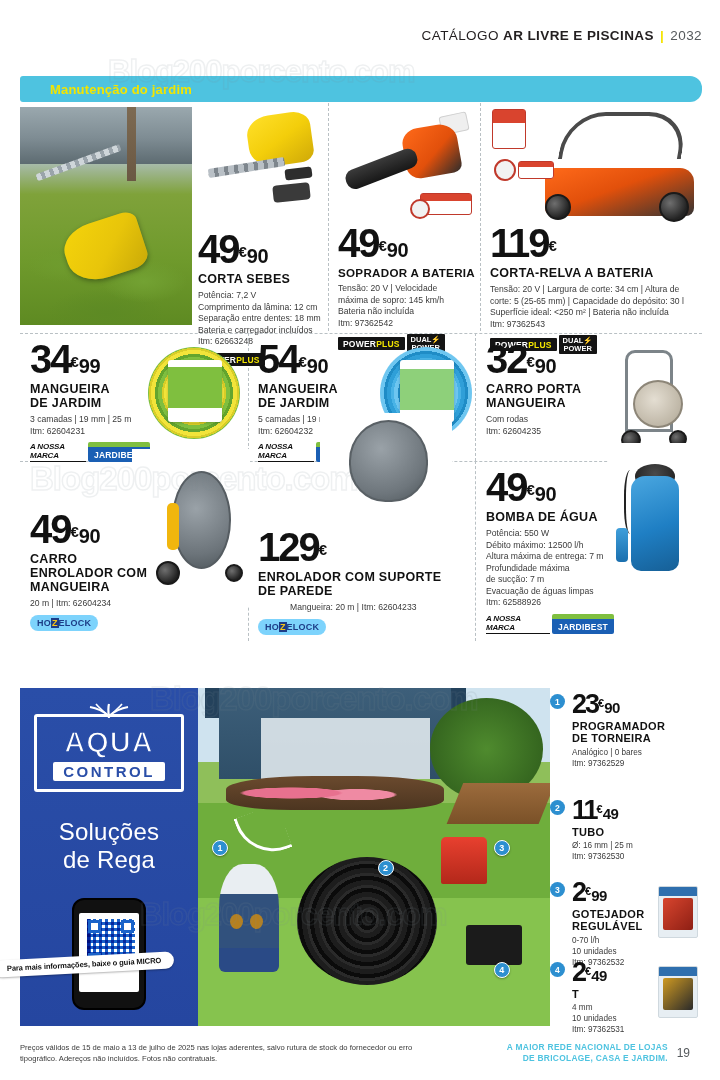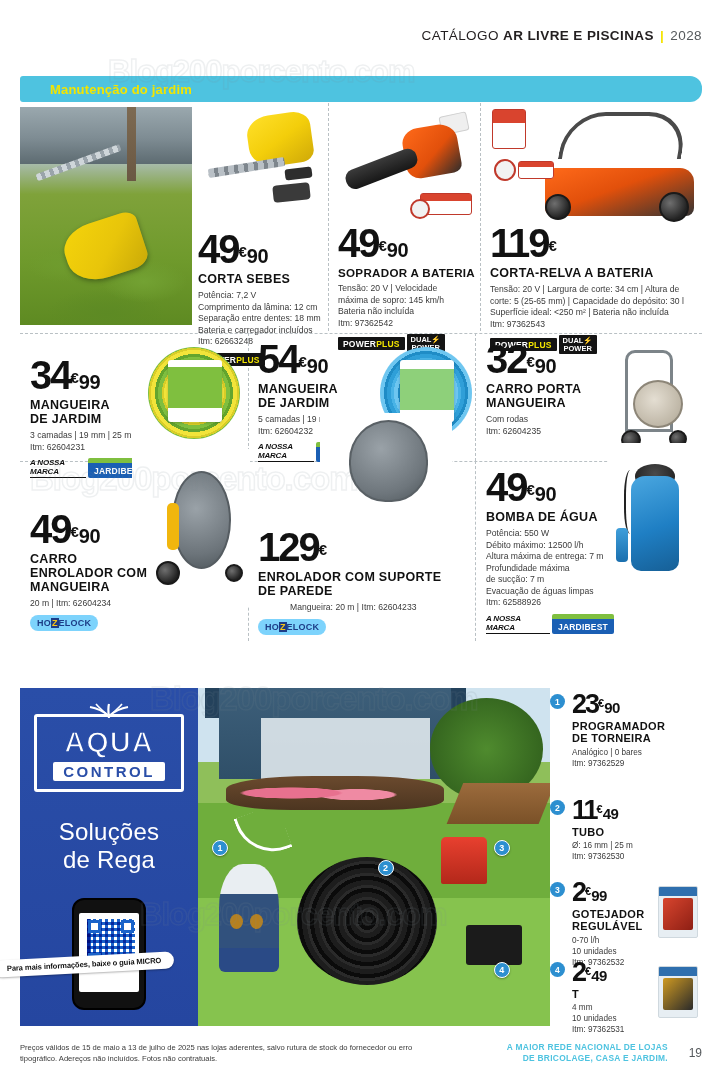--- a/index.html
+++ b/index.html
@@ -362,38 +362,38 @@
   }
   .pack .ph { position:absolute; left:4px; right:4px; top:22%; bottom:14%; border-radius:2px;}
 
   
   .footer { position:absolute; left:20px; bottom: 16px; width: 682px; }
   .legal { font-size: 7.6px; color:#3a3a3a; line-height:1.45; max-width: 430px; }
   .rede {
     position:absolute; right: 34px; top: 0; text-align:right;
     color:#4ec3e0; font-weight:700; font-size:8.4px; line-height:1.35; letter-spacing:.3px;
   }
-  .pageno { position:absolute; right:0; top:4px; font-size:12px; color:#55595c; font-weight:400;}
+  .pageno { position:absolute; right:12px; top:4px; font-size:12px; color:#55595c; font-weight:400;}
 </style>
 </head>
 <body>
 
 <div class="page">
 
   <div class="wm" style="left:108px; top:12px; font-size:31px;">Blog200porcento.com</div>
   <div class="wm" style="left:30px; top:418px; font-size:33px;">Blog200porcento.com</div>
   <div class="wm" style="left:150px; top:638px; font-size:33px;">Blog200porcento.com</div>
   <div class="wm" style="left:140px; top:855px; font-size:31px;">Blog200porcento.com</div>
   <div class="wm" style="left:150px; top:1042px; font-size:31px;">Blog200porcento.com</div>
 
   <div class="cat-header">
     <span class="light">CATÁLOGO</span>
     <span class="bold">AR LIVRE E PISCINAS</span>
     <span class="bar">|</span>
-    <span class="year">2028</span>
+    <span class="year">2032</span>
   </div>
 
   <div class="banner" style="top:76px;">
     <span class="btxt">Manutenção do jardim</span>
   </div>
 
   <div class="grid-area">
 
     <div class="vdash" style="left:308px; top:0; height:228px;"></div>
     <div class="vdash" style="left:460px; top:0; height:228px;"></div>
@@ -483,21 +483,21 @@
 Superfície ideal: &lt;250 m² | Bateria não incluída
 Itm: 97362543</div>
         <div class="brandrow">
           <span class="chip-pp">POWER<span class="yl">PLUS</span></span>
           <span class="chip-dual">DUAL<span class="fl">⚡</span><br>POWER</span>
         </div>
       </div>
     </div>
 
     <div class="cell" style="left:0; top:238px; width:222px; height:114px;">
-      <div style="position:absolute; left:10px; top:16px; width:120px;">
+      <div style="position:absolute; left:10px; top:0; width:120px;">
         <div class="price">
           <span class="int">34</span><sup class="cur">€</sup><span class="dec">99</span>
         </div>
         <div class="pname" style="white-space:pre-line;">MANGUEIRA
 DE JARDIM</div>
         <div class="pspecs" style="white-space:pre-line;">3 camadas | 19 mm | 25 m
 Itm: 62604231</div>
         <div class="brandrow">
           <span class="nossa">A NOSSA MARCA</span>
           <span class="chip-jardi">JARDIBEST</span>

